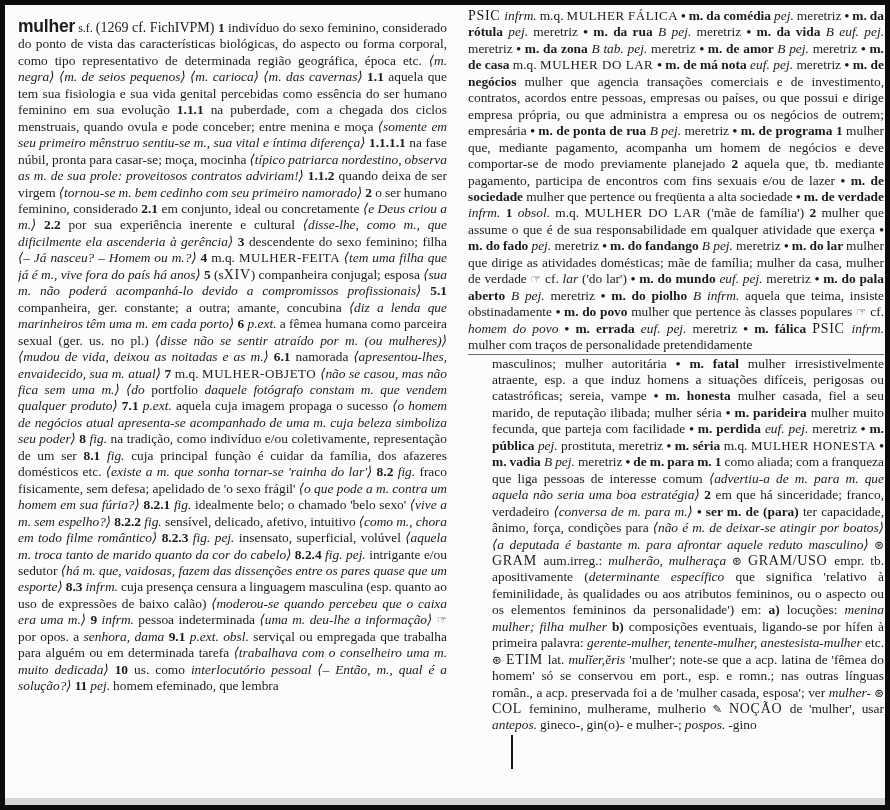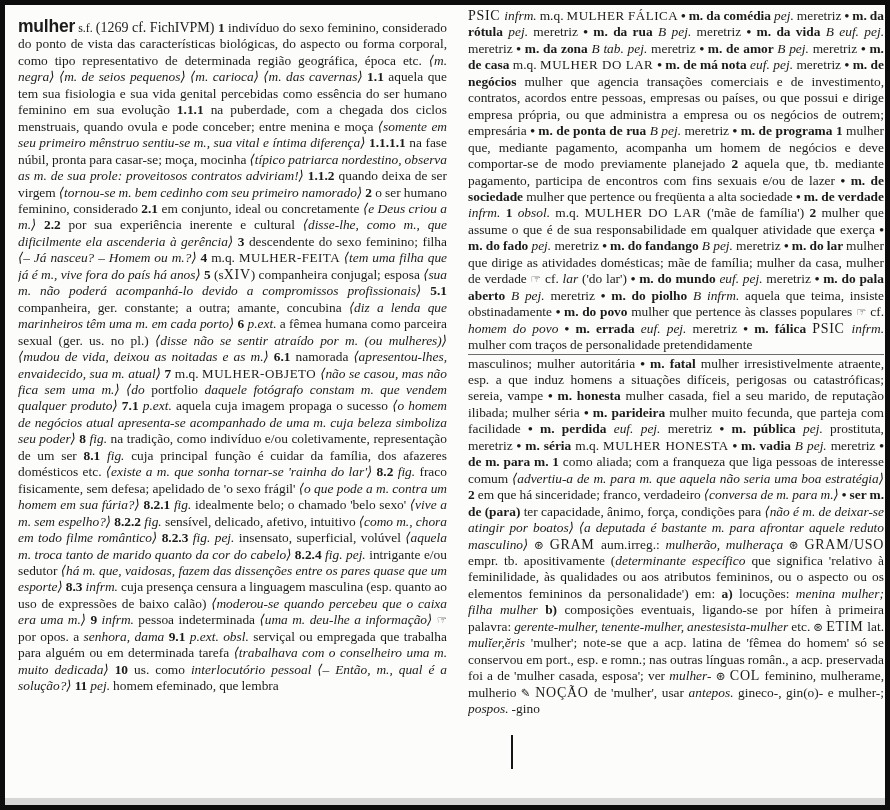--- a/index.html
+++ b/index.html
@@ -22,21 +22,21 @@
     -webkit-hyphens:none;hyphens:none;
     word-spacing:-0.3px;
   }
   .col-left{left:13px;top:13px;width:429px;height:786px;overflow:hidden;}
   .col-right{left:463px;top:3px;width:416px;height:800px;overflow:hidden;}
   .entry-text{margin:0;padding:0;}
   .pen-rule{
     border:0;border-top:1px solid #6d6d6d;
     margin:0 0 1px 0;height:0;
   }
-  .indented{margin-left:0;}
+  .indented{margin-left:24px;}
   
   .r-hw{font-family:"Liberation Sans","DejaVu Sans",sans-serif;font-weight:700;font-size:17.5px;letter-spacing:-0.2px;}
   .r-pos{font-size:12px;}
   .r-dt{font-size:14px;}
   .r-b{font-weight:700;}
   .r-i{font-style:italic;}
   .r-sc{font-size:14px;letter-spacing:.05em;}
   .r-isc{font-size:13px;letter-spacing:.04em;}
   .r-bull{font-weight:700;}
   .r-sym{font-family:"DejaVu Sans",sans-serif;font-size:11.5px;}

